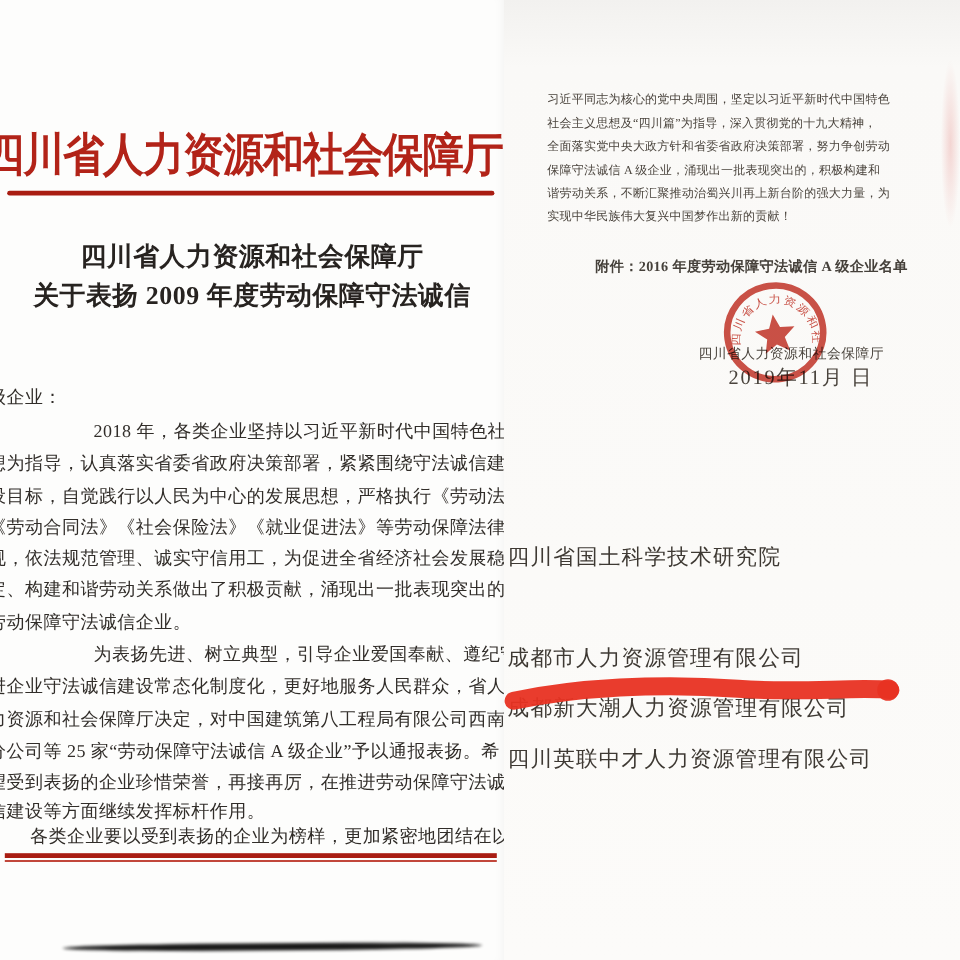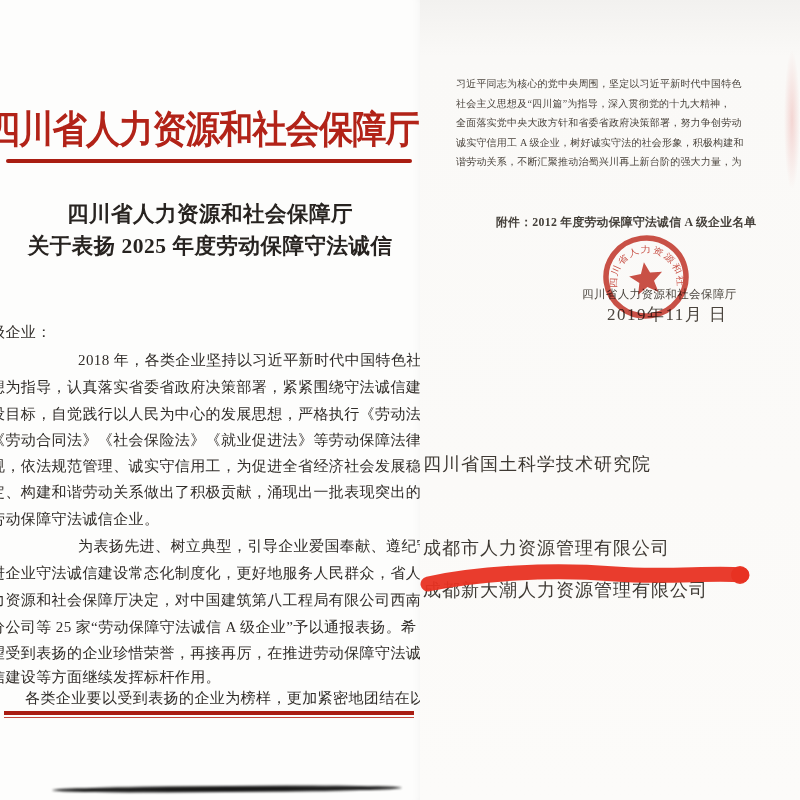--- a/index.html
+++ b/index.html
@@ -53,21 +53,21 @@
 <body>
 
 <div id="stage">
 
   <div class="page-left">
     <div class="doc-header">四川省人力资源和社会保障厅</div>
     <div class="header-rule"></div>
 
     <div class="doc-title">
       <div>四川省人力资源和社会保障厅</div>
-      <div>关于表扬 2025 年度劳动保障守法诚信</div>
+      <div>关于表扬 2009 年度劳动保障守法诚信</div>
     </div>
 
     <div class="body-line" style="top:322px">级企业：</div>
     <div class="body-line ind" style="top:350px">2018 年，各类企业坚持以习近平新时代中国特色社会主义思</div>
     <div class="body-line" style="top:377px">想为指导，认真落实省委省政府决策部署，紧紧围绕守法诚信建</div>
     <div class="body-line" style="top:404px">设目标，自觉践行以人民为中心的发展思想，严格执行《劳动法》</div>
     <div class="body-line" style="top:430px">《劳动合同法》《社会保险法》《就业促进法》等劳动保障法律法</div>
     <div class="body-line" style="top:456px">规，依法规范管理、诚实守信用工，为促进全省经济社会发展稳</div>
     <div class="body-line" style="top:482px">定、构建和谐劳动关系做出了积极贡献，涌现出一批表现突出的</div>
     <div class="body-line" style="top:509px">劳动保障守法诚信企业。</div>
@@ -82,38 +82,40 @@
     <div class="closing-rule"></div>
     <div class="bottom-shadow"></div>
   </div>
 
   <div class="page-right">
     <div class="edge-smudge"></div>
 
     <div class="para-line" style="top:76px">习近平同志为核心的党中央周围，坚定以习近平新时代中国特色</div>
     <div class="para-line" style="top:96px">社会主义思想及“四川篇”为指导，深入贯彻党的十九大精神，</div>
     <div class="para-line" style="top:115px">全面落实党中央大政方针和省委省政府决策部署，努力争创劳动</div>
-    <div class="para-line" style="top:135px">诚实守信用工 A 级企业，树好诚实守法的社会形象，积极构建和</div>
+    <div class="para-line" style="top:135px">保障守法诚信 A 级企业，涌现出一批表现突出的，积极构建和</div>
     <div class="para-line" style="top:154px">谐劳动关系，不断汇聚推动治蜀兴川再上新台阶的强大力量，为</div>
+    <div class="para-line" style="top:173px">实现中华民族伟大复兴中国梦作出新的贡献！</div>
 
-    <div class="attachment">附件：2012 年度劳动保障守法诚信 A 级企业名单</div>
+    <div class="attachment">附件：2016 年度劳动保障守法诚信 A 级企业名单</div>
     <div class="issuer">四川省人力资源和社会保障厅</div>
     <div class="issue-date">2019年11月 日</div>
 
     <svg class="seal" viewBox="0 0 100 92">
       <ellipse cx="50" cy="46" rx="40" ry="39" fill="none" stroke="#c53a2e" stroke-width="5.5"></ellipse>
       <path d="M50 31 L54.6 42.2 L66.6 43.1 L57.4 50.9 L60.3 62.6 L50 56.2 L39.7 62.6 L42.6 50.9 L33.4 43.1 L45.4 42.2 Z" fill="#c53a2e"></path>
       <path id="sealArc" d="M 20 58 A 30.5 31 0 1 1 80 58" fill="none"></path>
       <text font-size="8.8" fill="#c53a2e" letter-spacing="1">
         <textPath href="#sealArc" startOffset="5" textLength="152" lengthAdjust="spacingAndGlyphs">四川省人力资源和社会保障厅</textPath>
       </text>
     </svg>
 
     <div class="company" style="top:452px">四川省国土科学技术研究院</div>
     <div class="company" style="top:536px">成都市人力资源管理有限公司</div>
     <div class="company" style="top:578px">成都新大潮人力资源管理有限公司</div>
+    <div class="company" style="top:620px">四川英联中才人力资源管理有限公司</div>
 
     <svg class="marker" viewBox="0 0 345 36">
       <path d="M8 21 C 60 10, 130 6, 195 11 C 245 15, 295 9, 322 12" fill="none" stroke="#e83222" stroke-width="15" stroke-linecap="round" opacity=".95"></path>
       <circle cx="320" cy="12" r="9" fill="#e83222" opacity=".95"></circle>
     </svg>
   </div>
 </div>
 
 </body></html>

